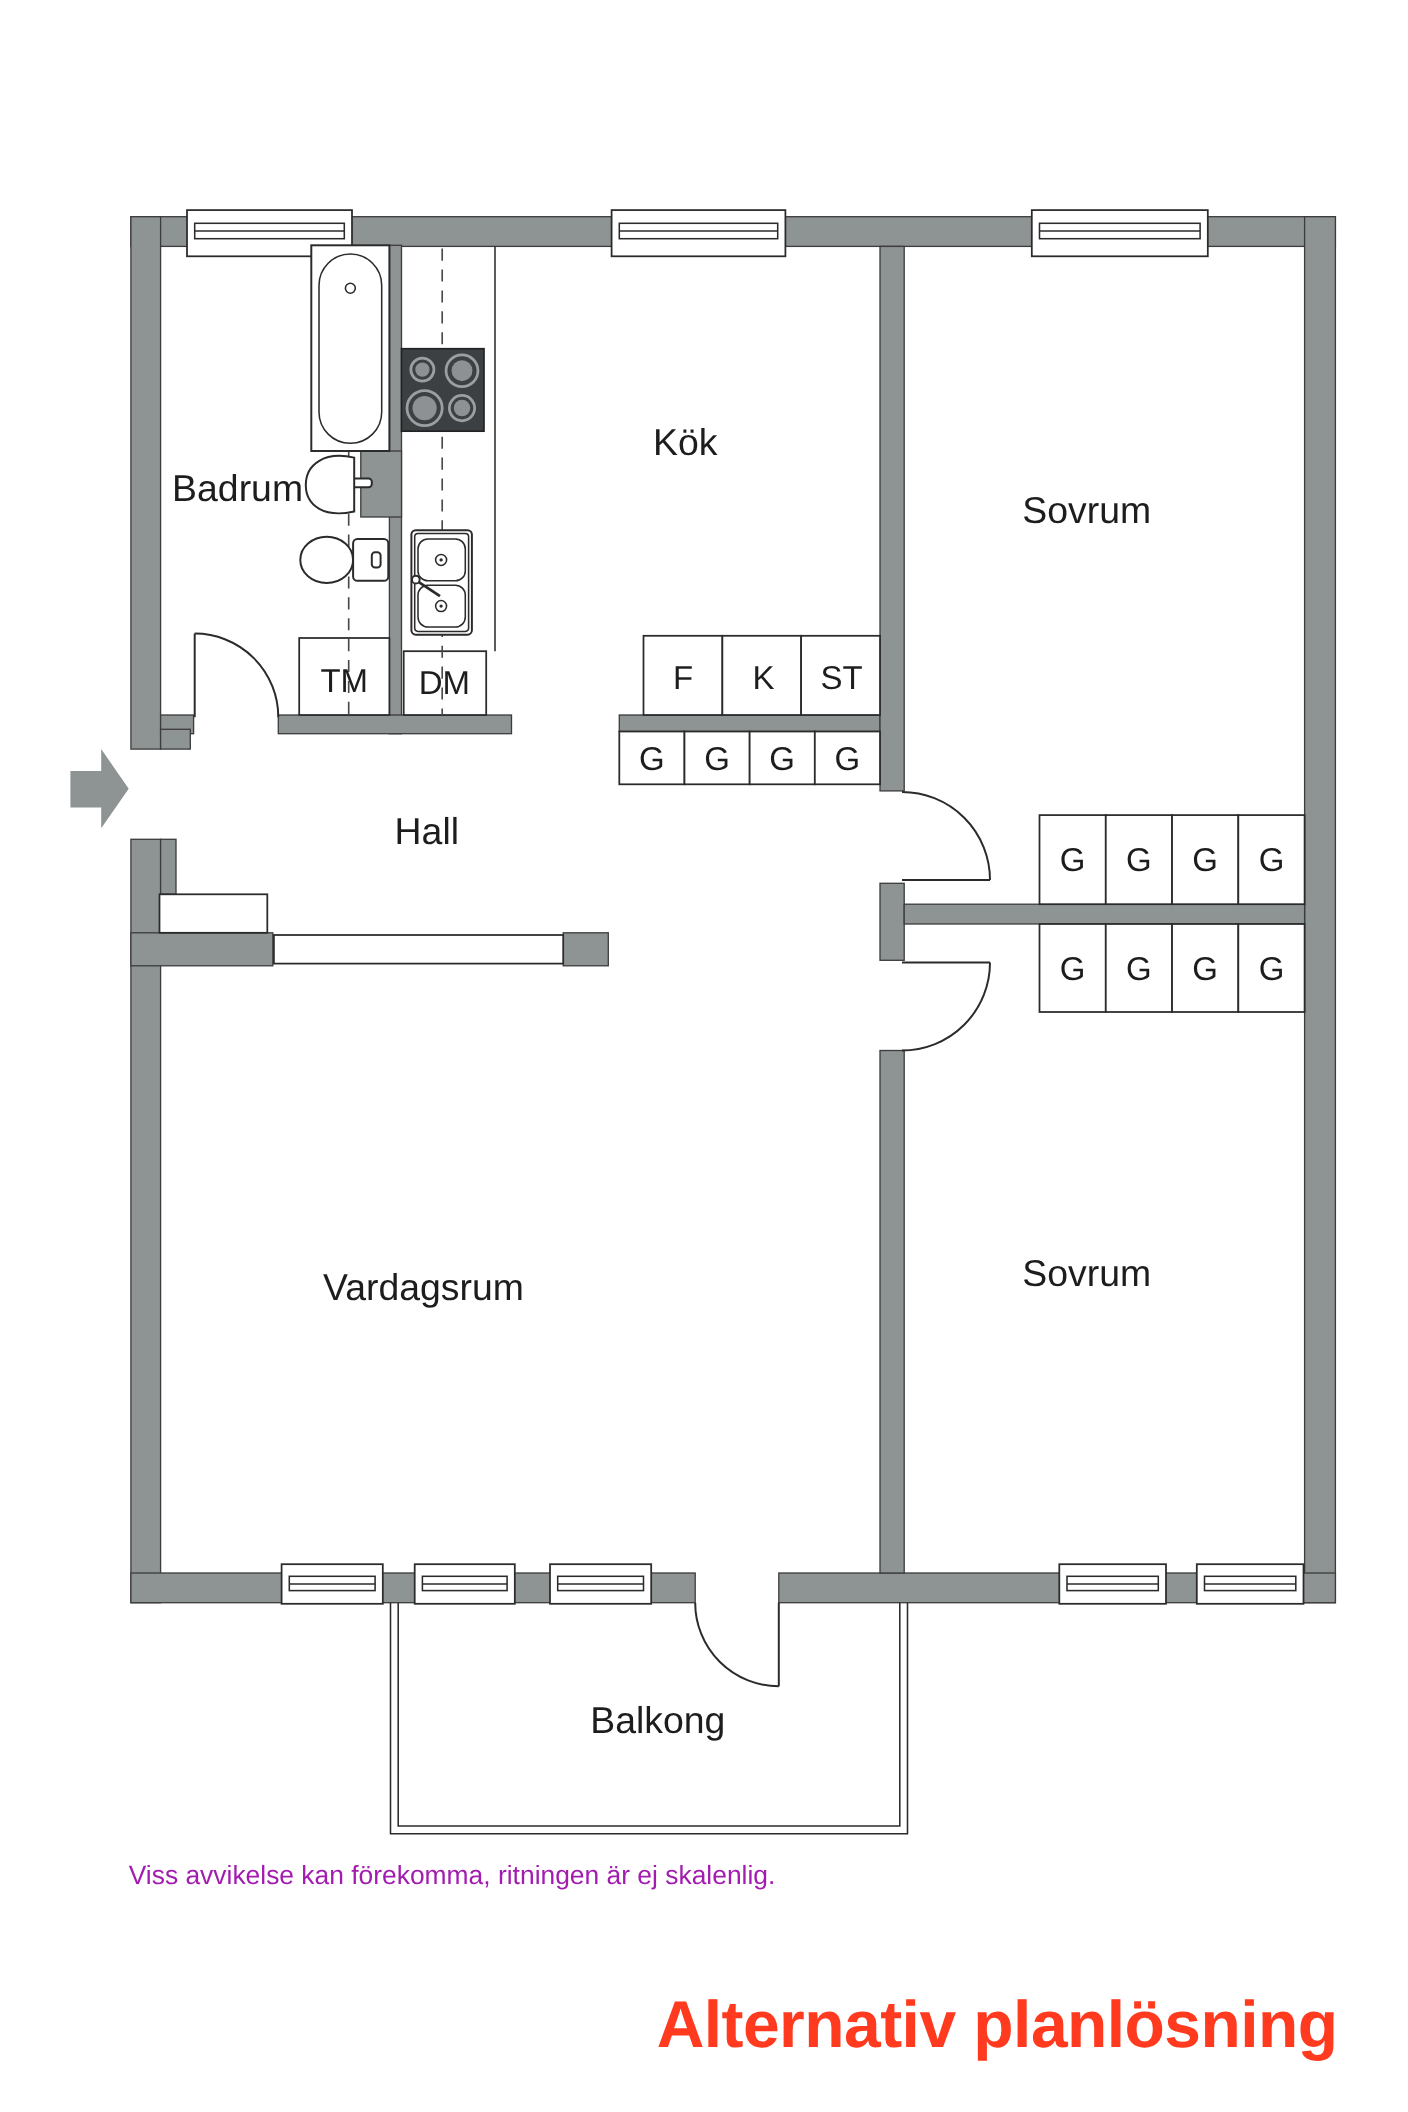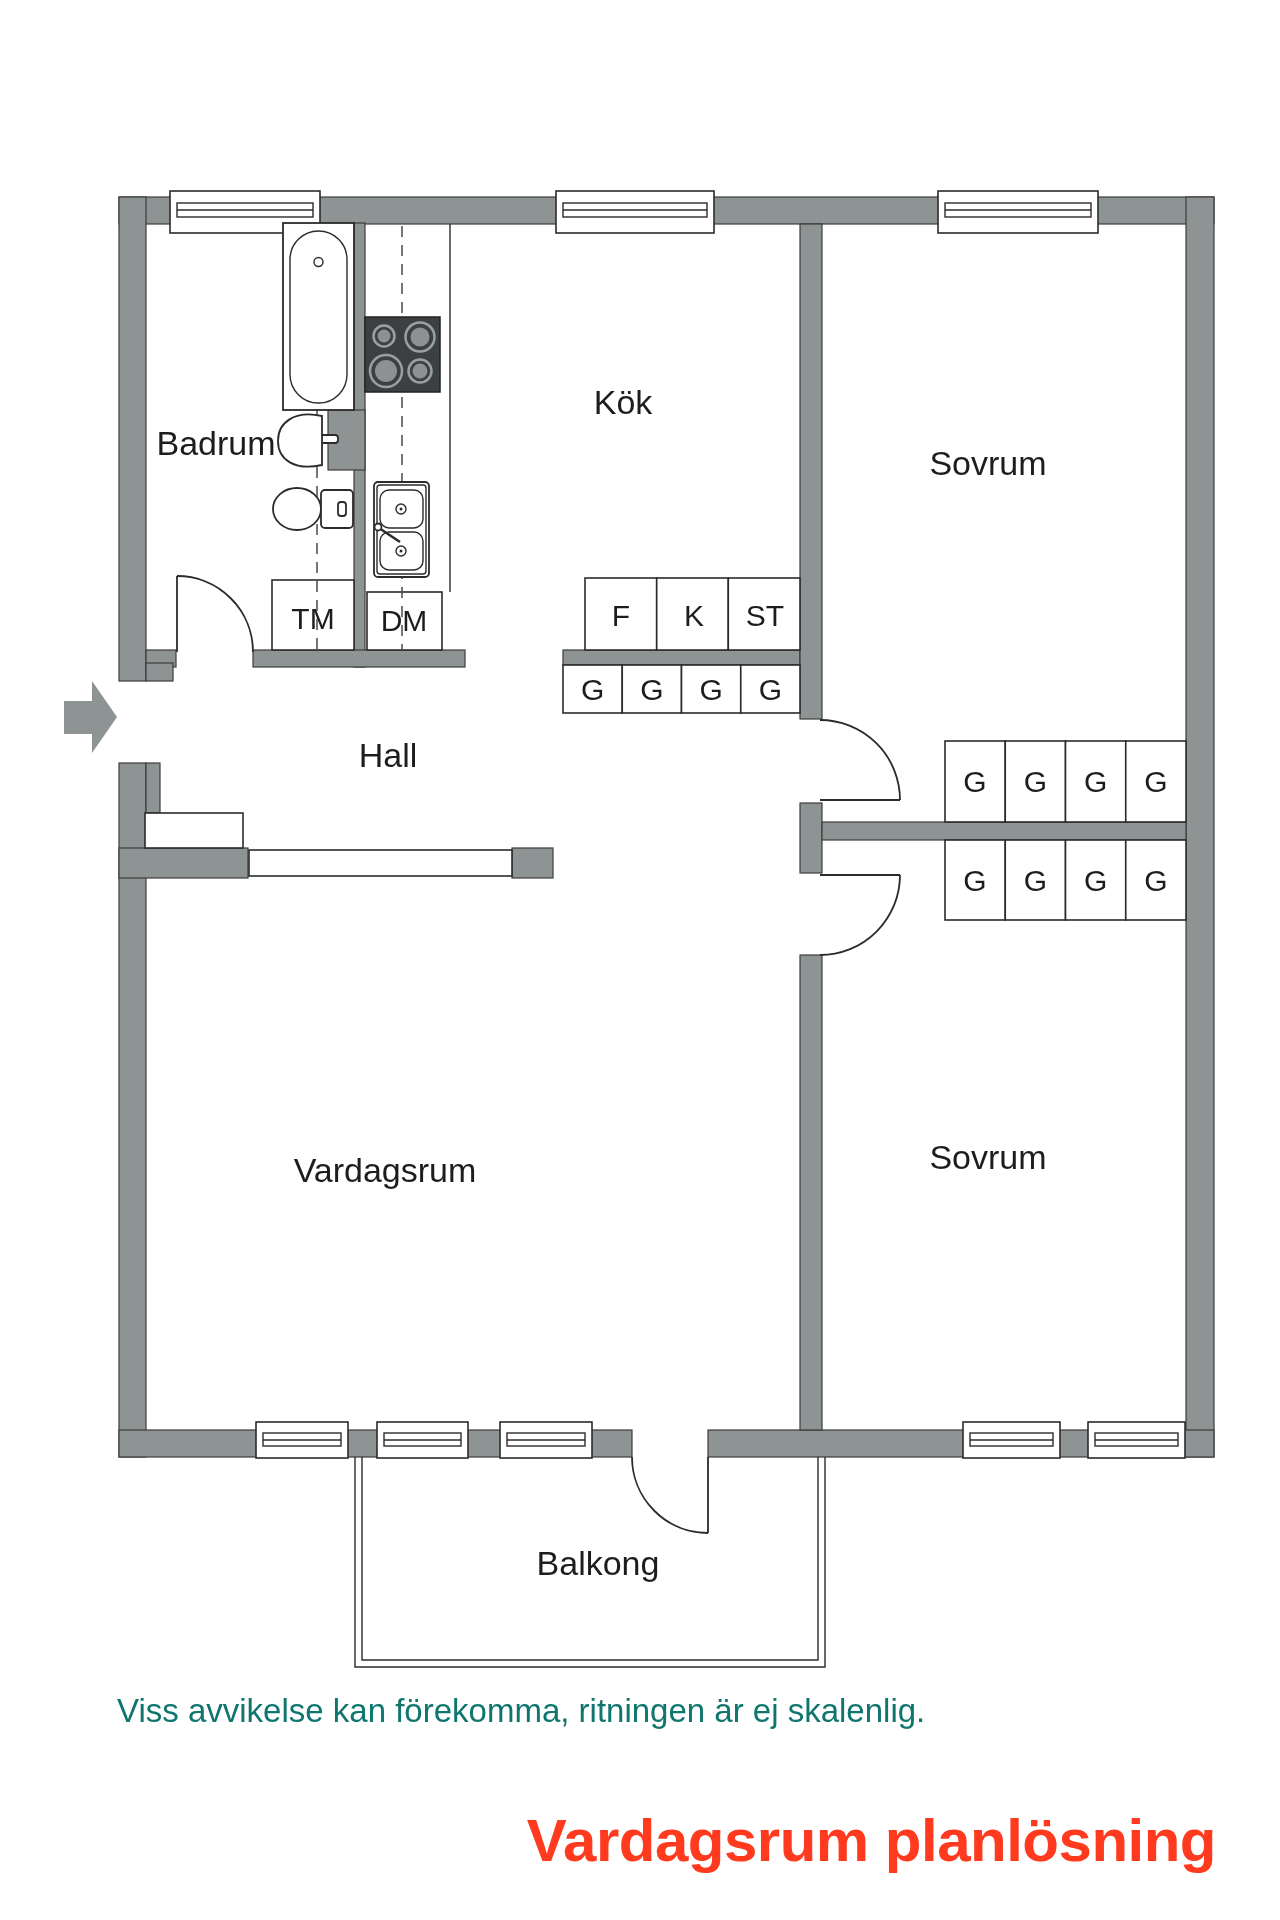--- a/index.html
+++ b/index.html
@@ -10,21 +10,21 @@
          font-family:"Liberation Sans", sans-serif;}
   svg{position:absolute;left:0;top:0;}
   .wall{fill:var(--wall);stroke:#3d3d3d;stroke-width:1.2;}
   .whitebox{fill:#fff;stroke:var(--line);stroke-width:1.6;}
   .thin{fill:none;stroke:var(--line);stroke-width:1.4;}
   .fix{fill:#fff;stroke:var(--line);stroke-width:1.8;}
   .arc{fill:none;stroke:var(--line);stroke-width:1.8;}
   .dash{stroke:#4a4a4a;stroke-width:1.5;stroke-dasharray:11 8;fill:none;}
   .roomlabel{font-size:34px;fill:#1d1d1d;text-anchor:middle;}
   .cablabel{font-size:30px;fill:#1d1d1d;text-anchor:middle;}
-  #disclaimer{position:absolute;left:117px;top:1692px;font-size:33px;color:#0f766e;
+  #disclaimer{position:absolute;left:117px;top:1692px;font-size:24px;color:#a21caf;
               white-space:nowrap;}
   #alt-title{position:absolute;right:64px;top:1806px;font-size:60px;font-weight:bold;
              color:var(--title);white-space:nowrap;letter-spacing:-0.5px;}
 </style>
 </head>
 <body>
 
 <div id="stage">
 <svg width="1280" height="1920" viewBox="0 0 1280 1920">
 
@@ -201,14 +201,14 @@
   <text class="cablabel" x="1035.4" y="792">G</text>
   <text class="cablabel" x="1095.6" y="792">G</text>
   <text class="cablabel" x="1155.9" y="792">G</text>
   <text class="cablabel" x="975" y="891">G</text>
   <text class="cablabel" x="1035.4" y="891">G</text>
   <text class="cablabel" x="1095.6" y="891">G</text>
   <text class="cablabel" x="1155.9" y="891">G</text>
 </svg>
 
   <div id="disclaimer">Viss avvikelse kan förekomma, ritningen är ej skalenlig.</div>
-  <div id="alt-title">Vardagsrum planlösning</div>
+  <div id="alt-title">Alternativ planlösning</div>
 </div>
 
 </body></html>

